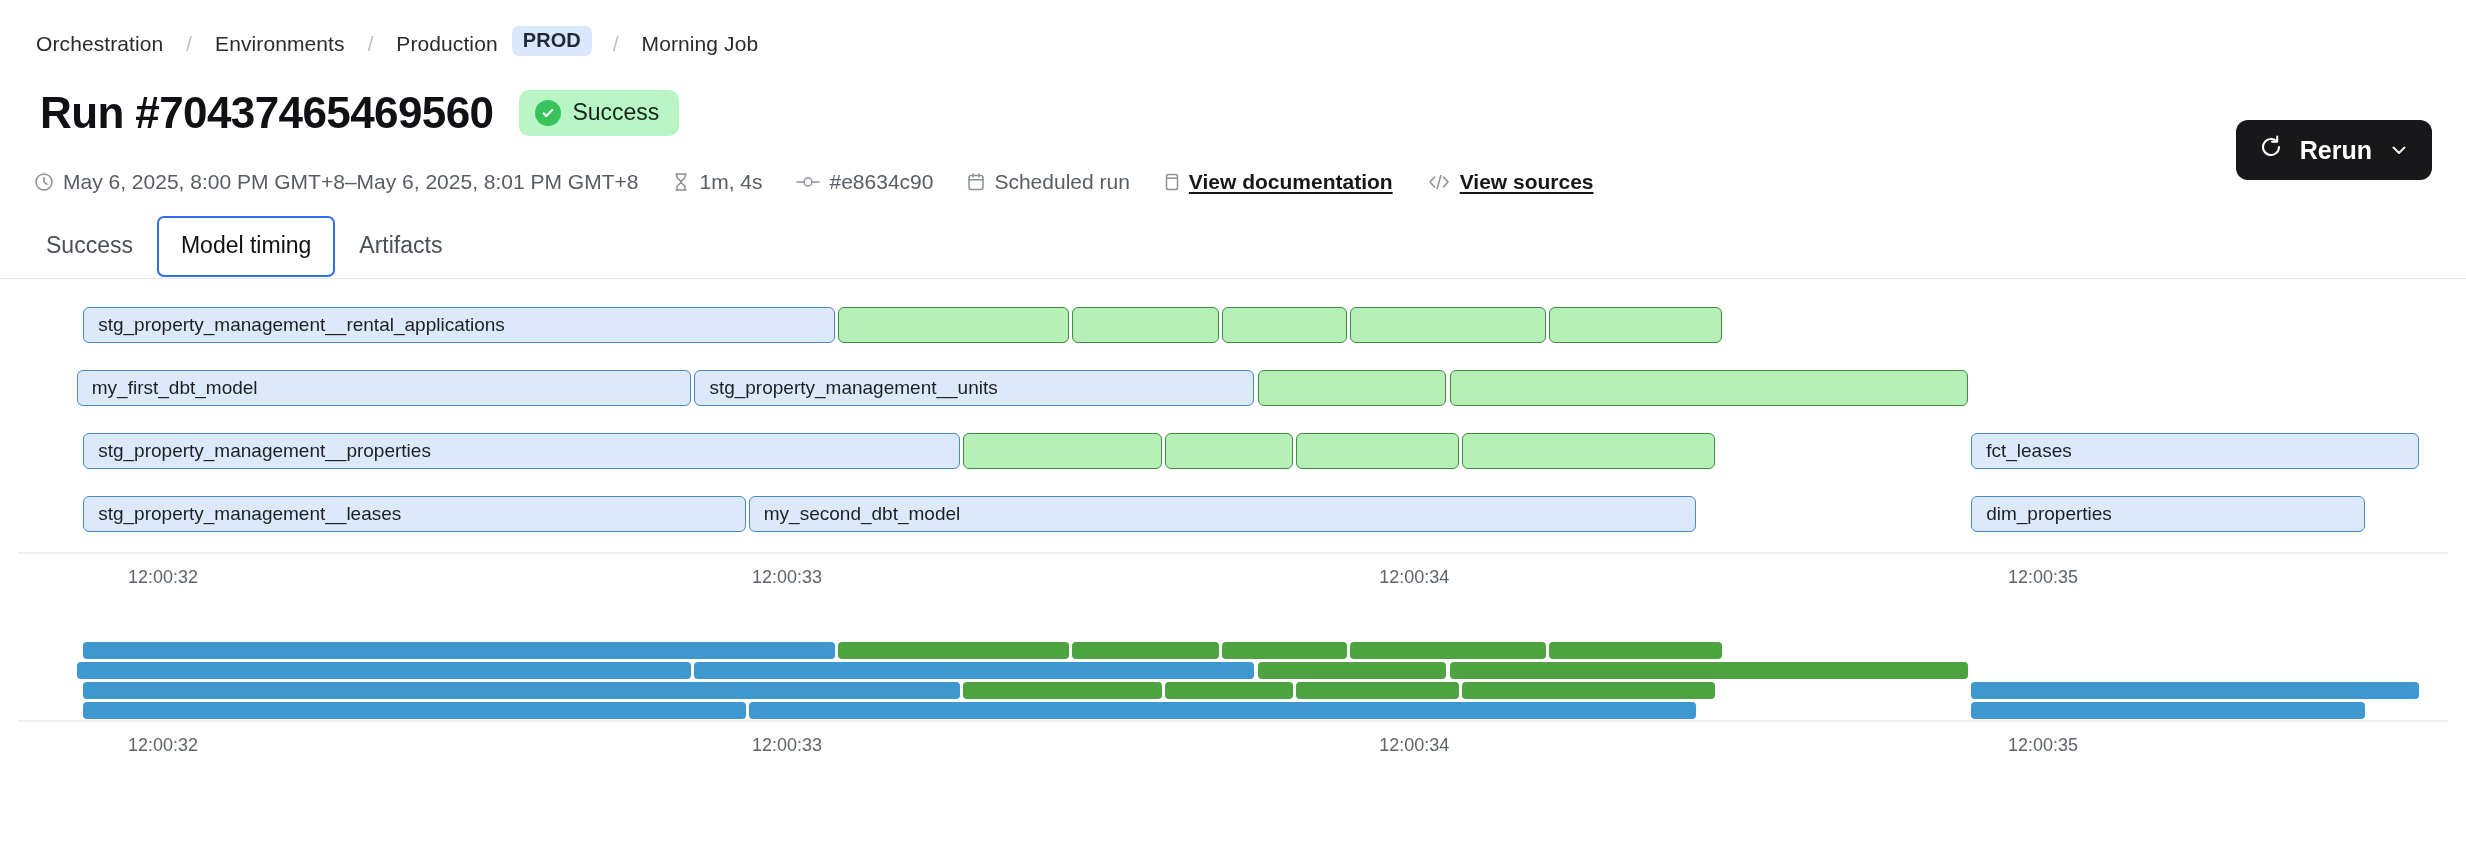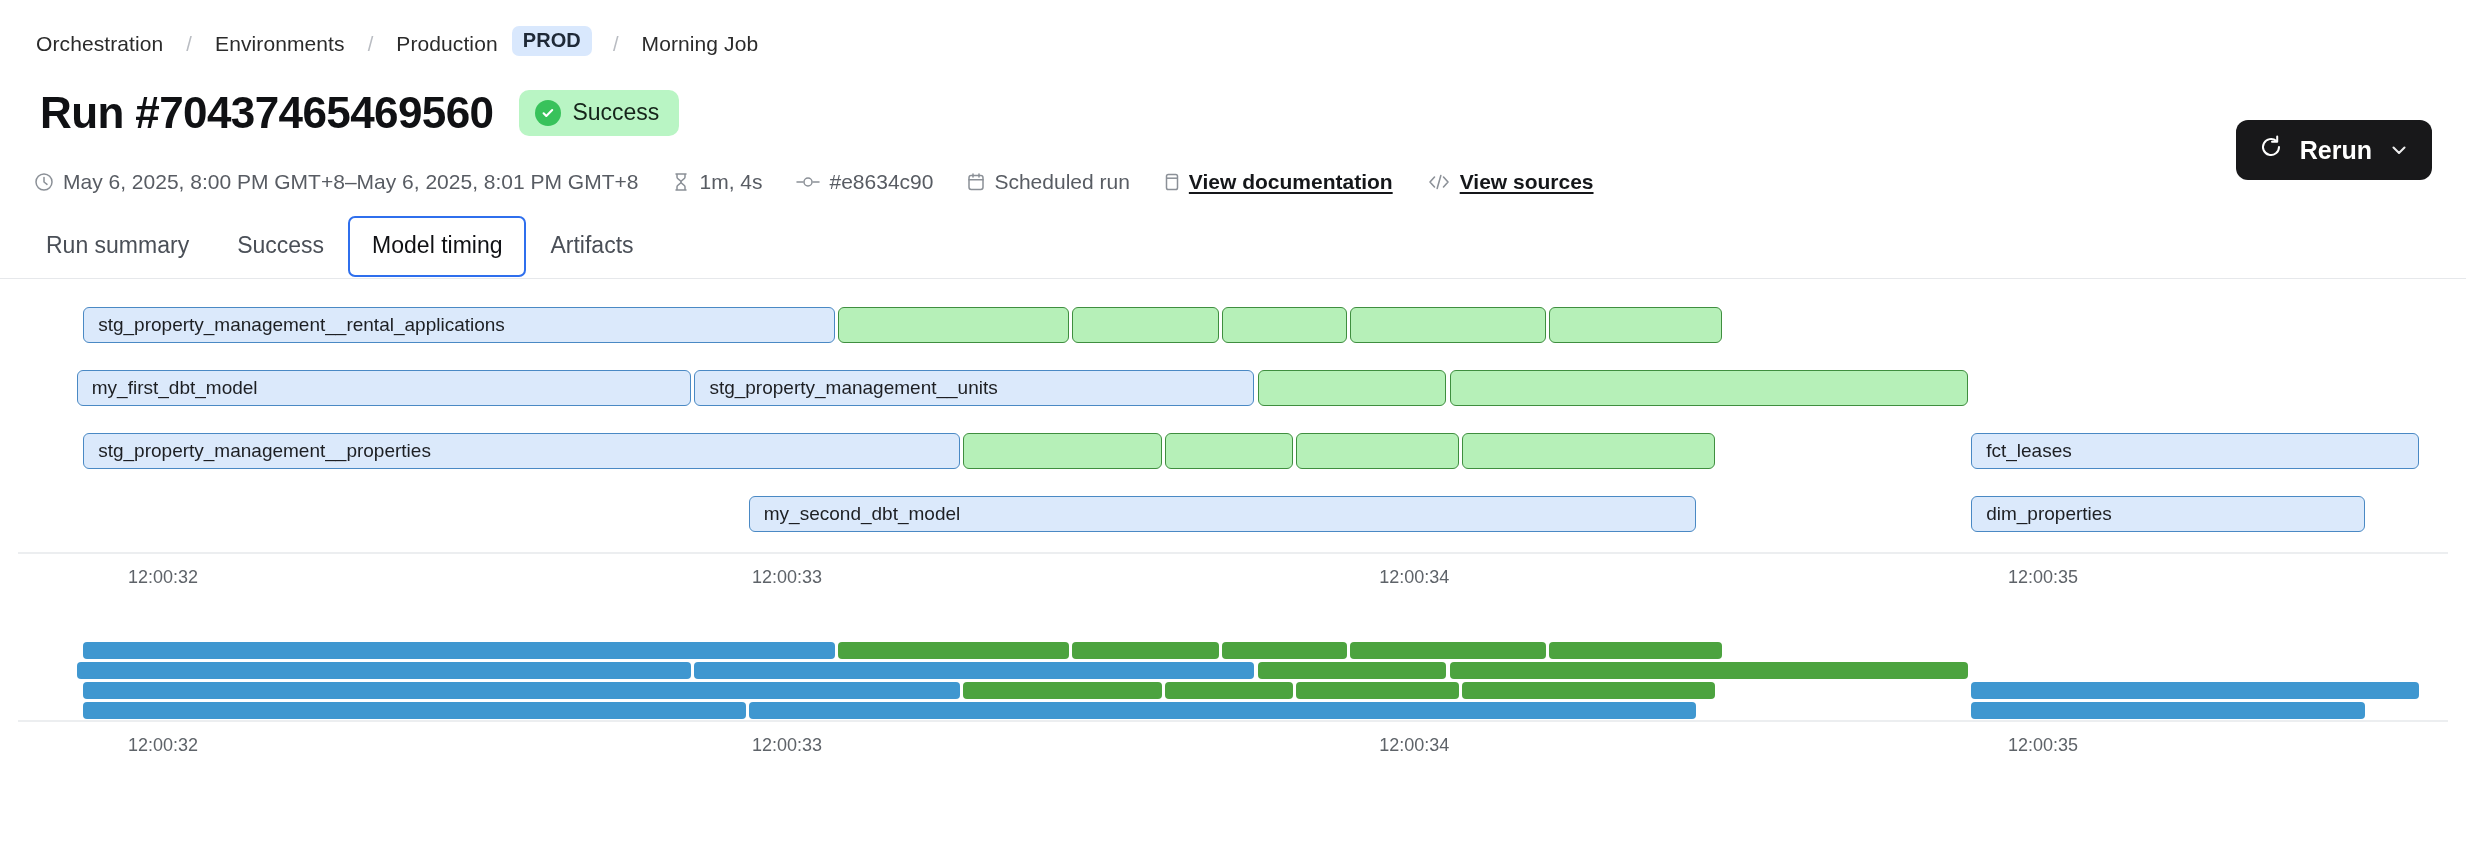--- a/index.html
+++ b/index.html
@@ -202,21 +202,20 @@
     </span>
     <span>Rerun</span>
     <span class="chev">
       <svg width="22" height="22" viewBox="0 0 22 22">
           <path d="M5.5 8.5L11 14l5.5-5.5" fill="none" stroke="#ffffff" stroke-width="2" stroke-linecap="round" stroke-linejoin="round"></path>
         </svg>
     </span>
   </button>
 
   <div class="tabs">
-    <div class="tab">Run summary</div>
     <div class="tab">Success</div>
     <div class="tab active">Model timing</div>
     <div class="tab">Artifacts</div>
   </div>
   <div class="tabs-rule"></div>
 
   <div class="gantt" id="gantt">
       <div class="grow">
         <div class="bar blue" style="left: 83.2px; width: 752px;">
           <span class="lbl">stg_property_management__rental_applications</span>
@@ -243,20 +242,23 @@
         </div>
         <div class="bar green" style="left: 963.2px; width: 198.4px;"></div>
         <div class="bar green" style="left: 1164.8px; width: 128px;"></div>
         <div class="bar green" style="left: 1296px; width: 163.2px;"></div>
         <div class="bar green" style="left: 1462.4px; width: 252.8px;"></div>
         <div class="bar blue" style="left: 1971.2px; width: 448px;">
           <span class="lbl">fct_leases</span>
         </div>
       </div>
       <div class="grow">
+        <div class="bar blue" style="left: 83.2px; width: 662.4px;">
+          <span class="lbl">stg_property_management__leases</span>
+        </div>
         <div class="bar blue" style="left: 748.8px; width: 947.2px;">
           <span class="lbl">my_second_dbt_model</span>
         </div>
         <div class="bar blue" style="left: 1971.2px; width: 393.6px;">
           <span class="lbl">dim_properties</span>
         </div>
       </div>
       <div class="axis">
         <div class="axis-line"></div>
         <div class="tick" style="left: 128px;">12:00:32</div>

